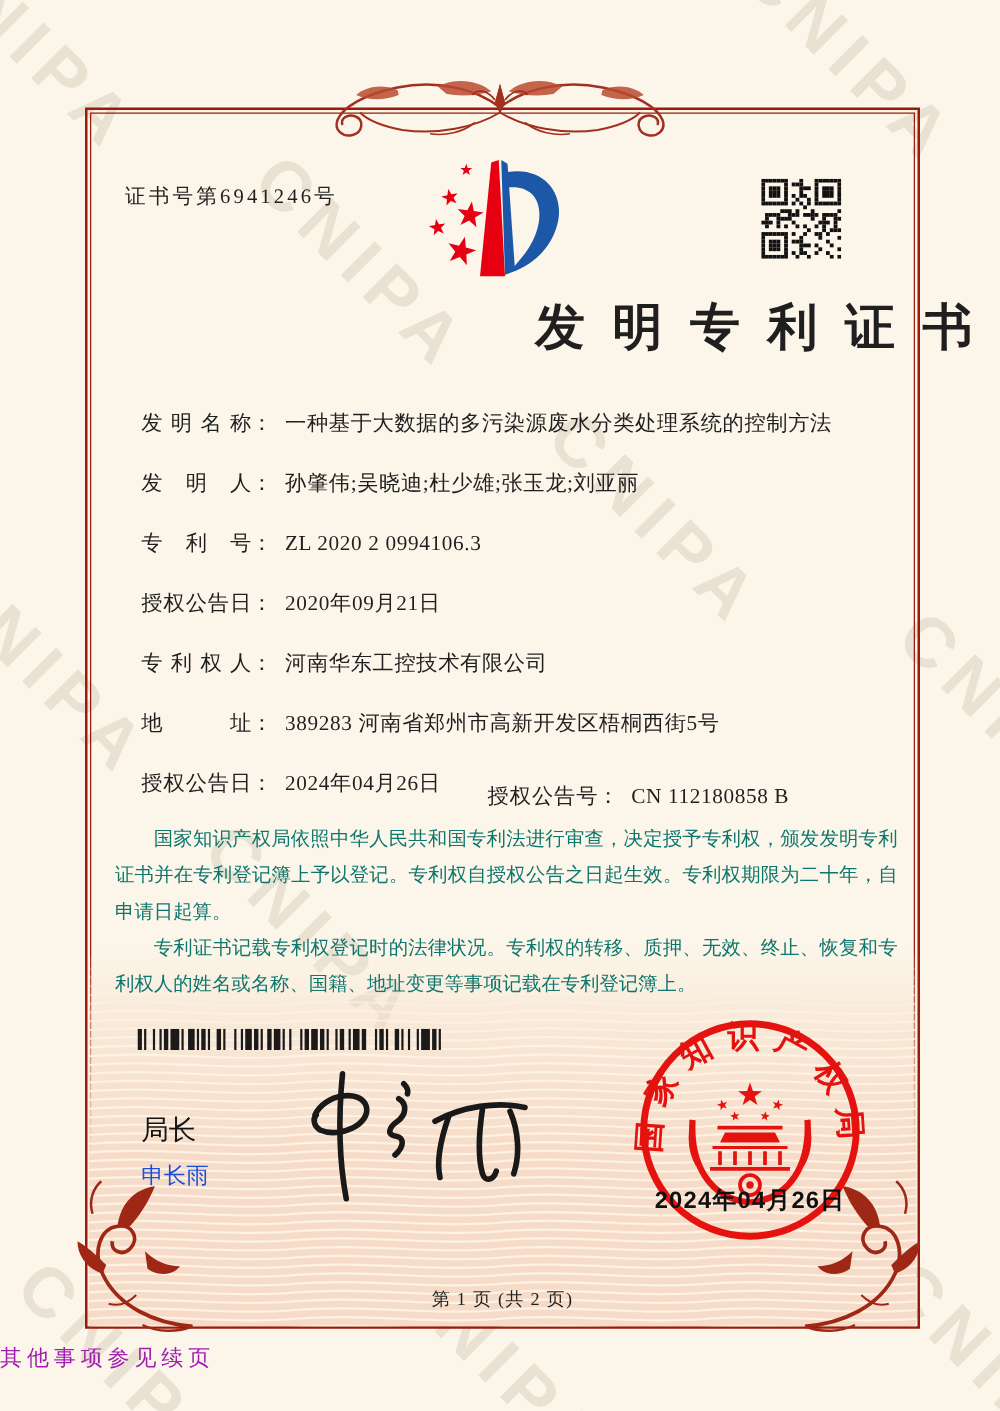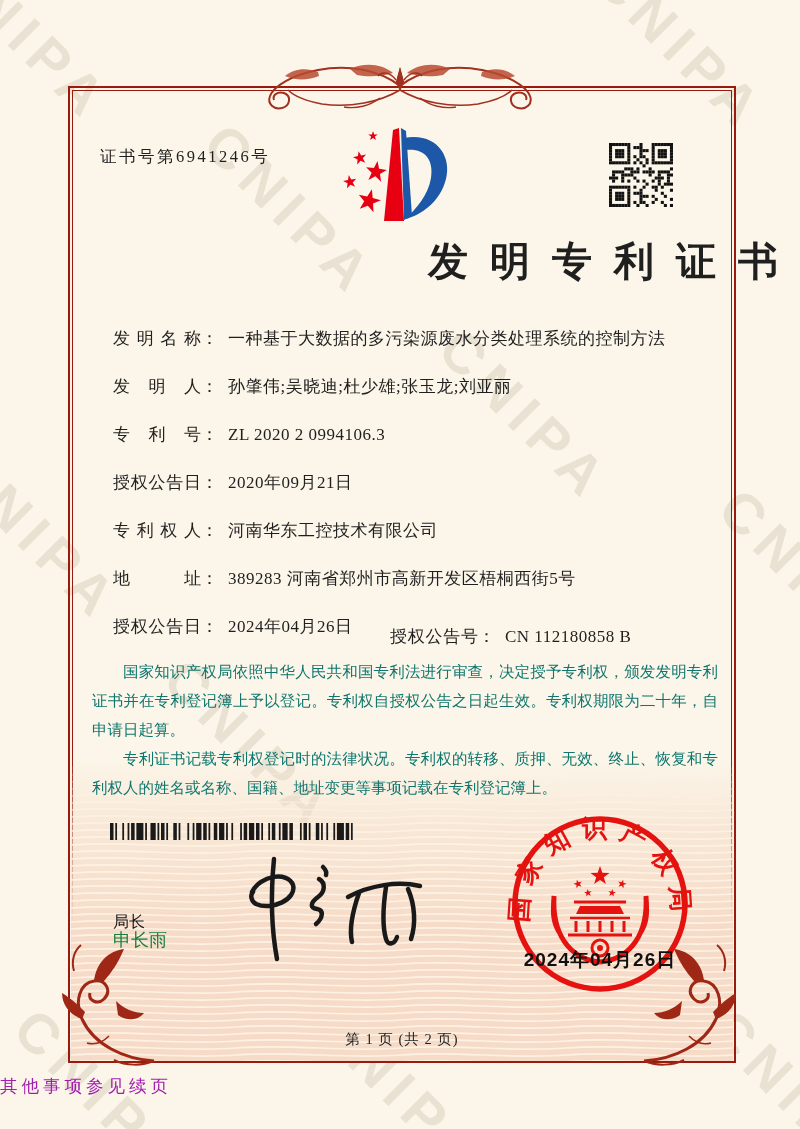--- a/index.html
+++ b/index.html
@@ -38,23 +38,23 @@
   .colon{display:inline-block;margin-right:10px;}
   .val{letter-spacing:.5px;}
   .pair2{position:absolute;left:277px;top:10px;}
   
   #paras{left:92px;top:657px;width:626px;z-index:4;font-size:15.5px;line-height:29px;
     text-align:justify;color:#0f766e;}
   #paras p{text-indent:2em;}
   
   #barcode{left:110px;top:823px;z-index:4;}
   #sig-title{left:113px;top:889px;font-family:"Liberation Sans","DejaVu Sans",sans-serif;
-    font-size:16px;font-weight:500;z-index:4;color:#141414;margin-top:23px;}
+    font-size:22px;font-weight:500;z-index:4;color:#141414;}
   #sig-name{left:113px;top:928px;font-family:Liberation Sans, sans-serif;
-    font-size:18px;font-weight:500;z-index:4;color:#15803d;}
+    font-size:18px;font-weight:500;z-index:4;color:#1d4ed8;}
   #signature{left:222px;top:845px;z-index:4;}
   
   #seal{left:507px;top:811px;z-index:5;}
   #seal-date{left:500px;top:947px;width:200px;text-align:center;z-index:6;
     font-family:"Liberation Sans","DejaVu Sans",sans-serif;font-size:19px;font-weight:bold;
     color:#101010;letter-spacing:1px;}
   
   #page-num{left:68px;top:1030px;width:668px;text-align:center;font-size:14.5px;z-index:4;letter-spacing:1px;}
   #cont-note{left:0;top:1074px;width:645px;text-align:left;font-size:17.5px;z-index:4;letter-spacing:4px;color:#a21caf;}
   

